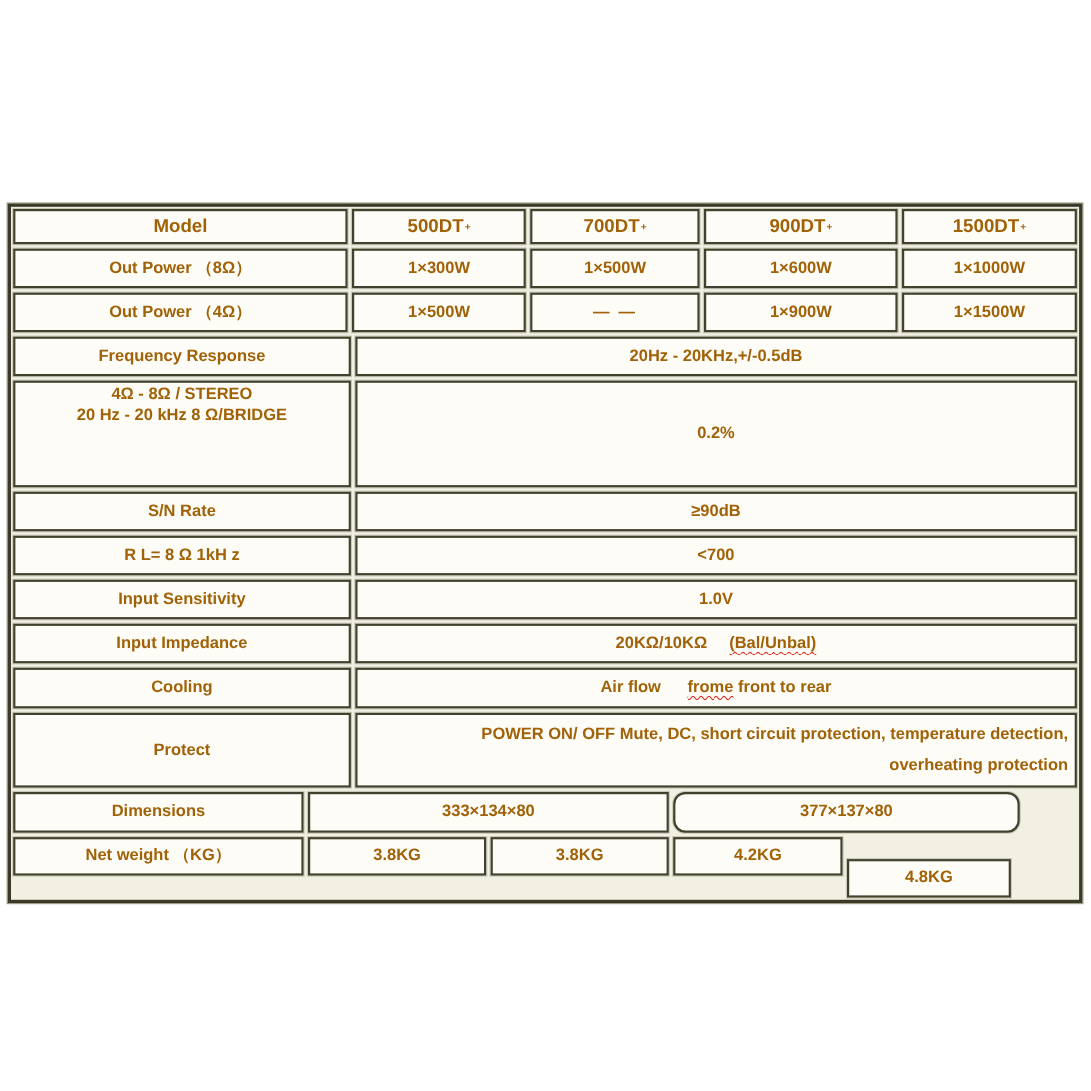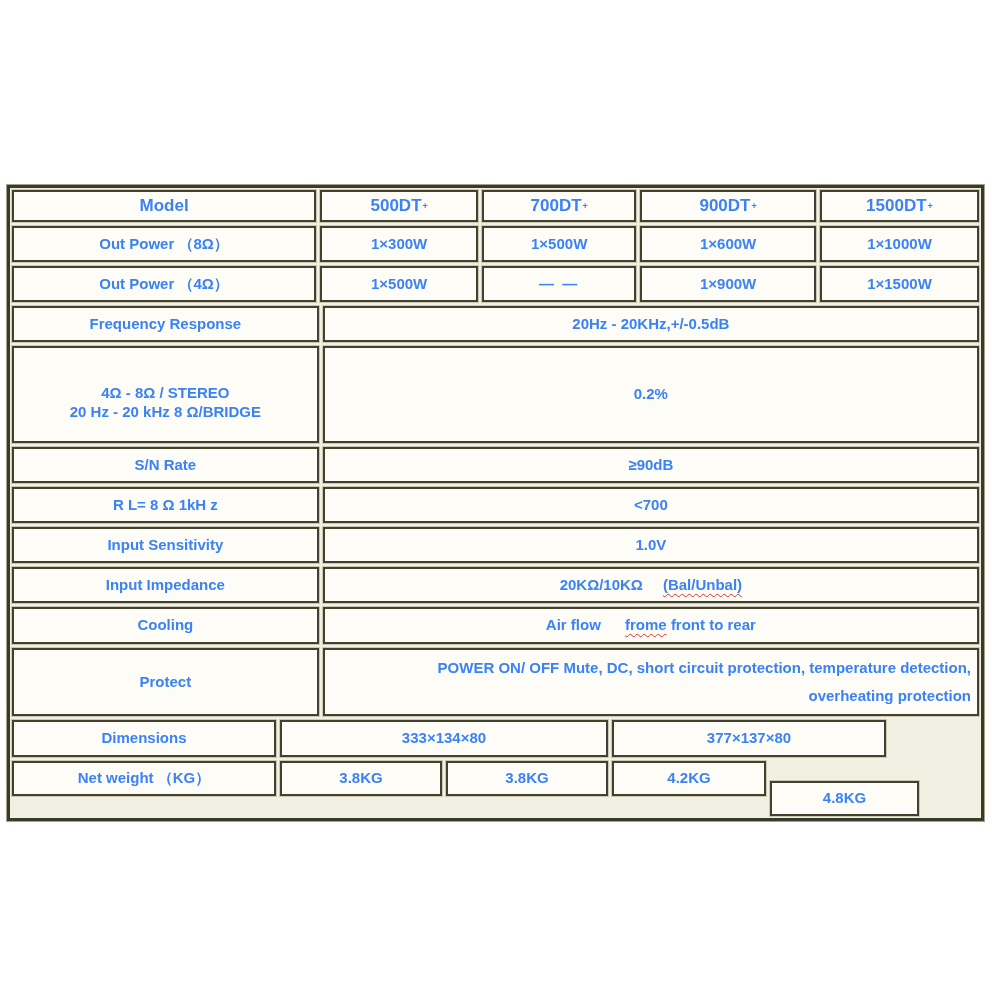--- a/index.html
+++ b/index.html
@@ -21,21 +21,21 @@
     flex-direction: column;
     gap: 4px;
   }
 
   .row { display: flex; gap: 4px; }
 
   .cell {
     background: #fdfcf7;
     border: 2px solid #42412e;
     box-shadow: 0 0 0 1px rgba(155,154,125,0.45);
-    color: #3b82f6;
+    color: #a16207;
     font-weight: 700;
     font-size: 15px;
     display: flex;
     align-items: center;
     justify-content: center;
     text-align: center;
     line-height: 1.25;
   }
 
   
@@ -46,37 +46,37 @@
   .w-c4 { width: 161px; }
   .w-span-all { width: 659px; } 
 
   
   .w-blabel { width: 264px; }
   .w-b1 { width: 162px; }
   .w-b2 { width: 162px; }
   .w-b3 { width: 154px; }
   .w-b4 { width: 149px; margin-top: 20px; }
   .w-bspanA { width: 328px; } 
-  .w-bspanB { width: 274px; } 
+  .w-bspanB { width: 315px; border-radius: 11px; } 
 
   
   .r-header .cell { height: 32px; font-size: 17px; }
   .r-std .cell { height: 36px; }
   .r-cool .cell { height: 37px; }
   .r-stereo .cell { height: 97px; }
   .r-protect .cell { height: 68px; }
   .r-dims .cell { height: 37px; }
   .r-net .cell { height: 35px; }
 
   sup.model-plus { font-size: 9px; font-weight: 700; vertical-align: super; line-height: 0; margin-left: 1px; }
 
   .stereo-cell {
     flex-direction: column;
-    justify-content: center;
-    padding: 24px 2px 8px 2px;
+    justify-content: flex-start;
+    padding: 2px 2px 8px 2px;
   }
 
   .protect-cell { flex-direction: column; justify-content: center; gap: 9px; padding: 4px 6px; align-items: flex-end; }
 
   .wavy {
     text-decoration: underline;
     text-decoration-style: wavy;
     text-decoration-color: #e03127;
     text-decoration-thickness: 1px;
     text-underline-offset: 3px;

